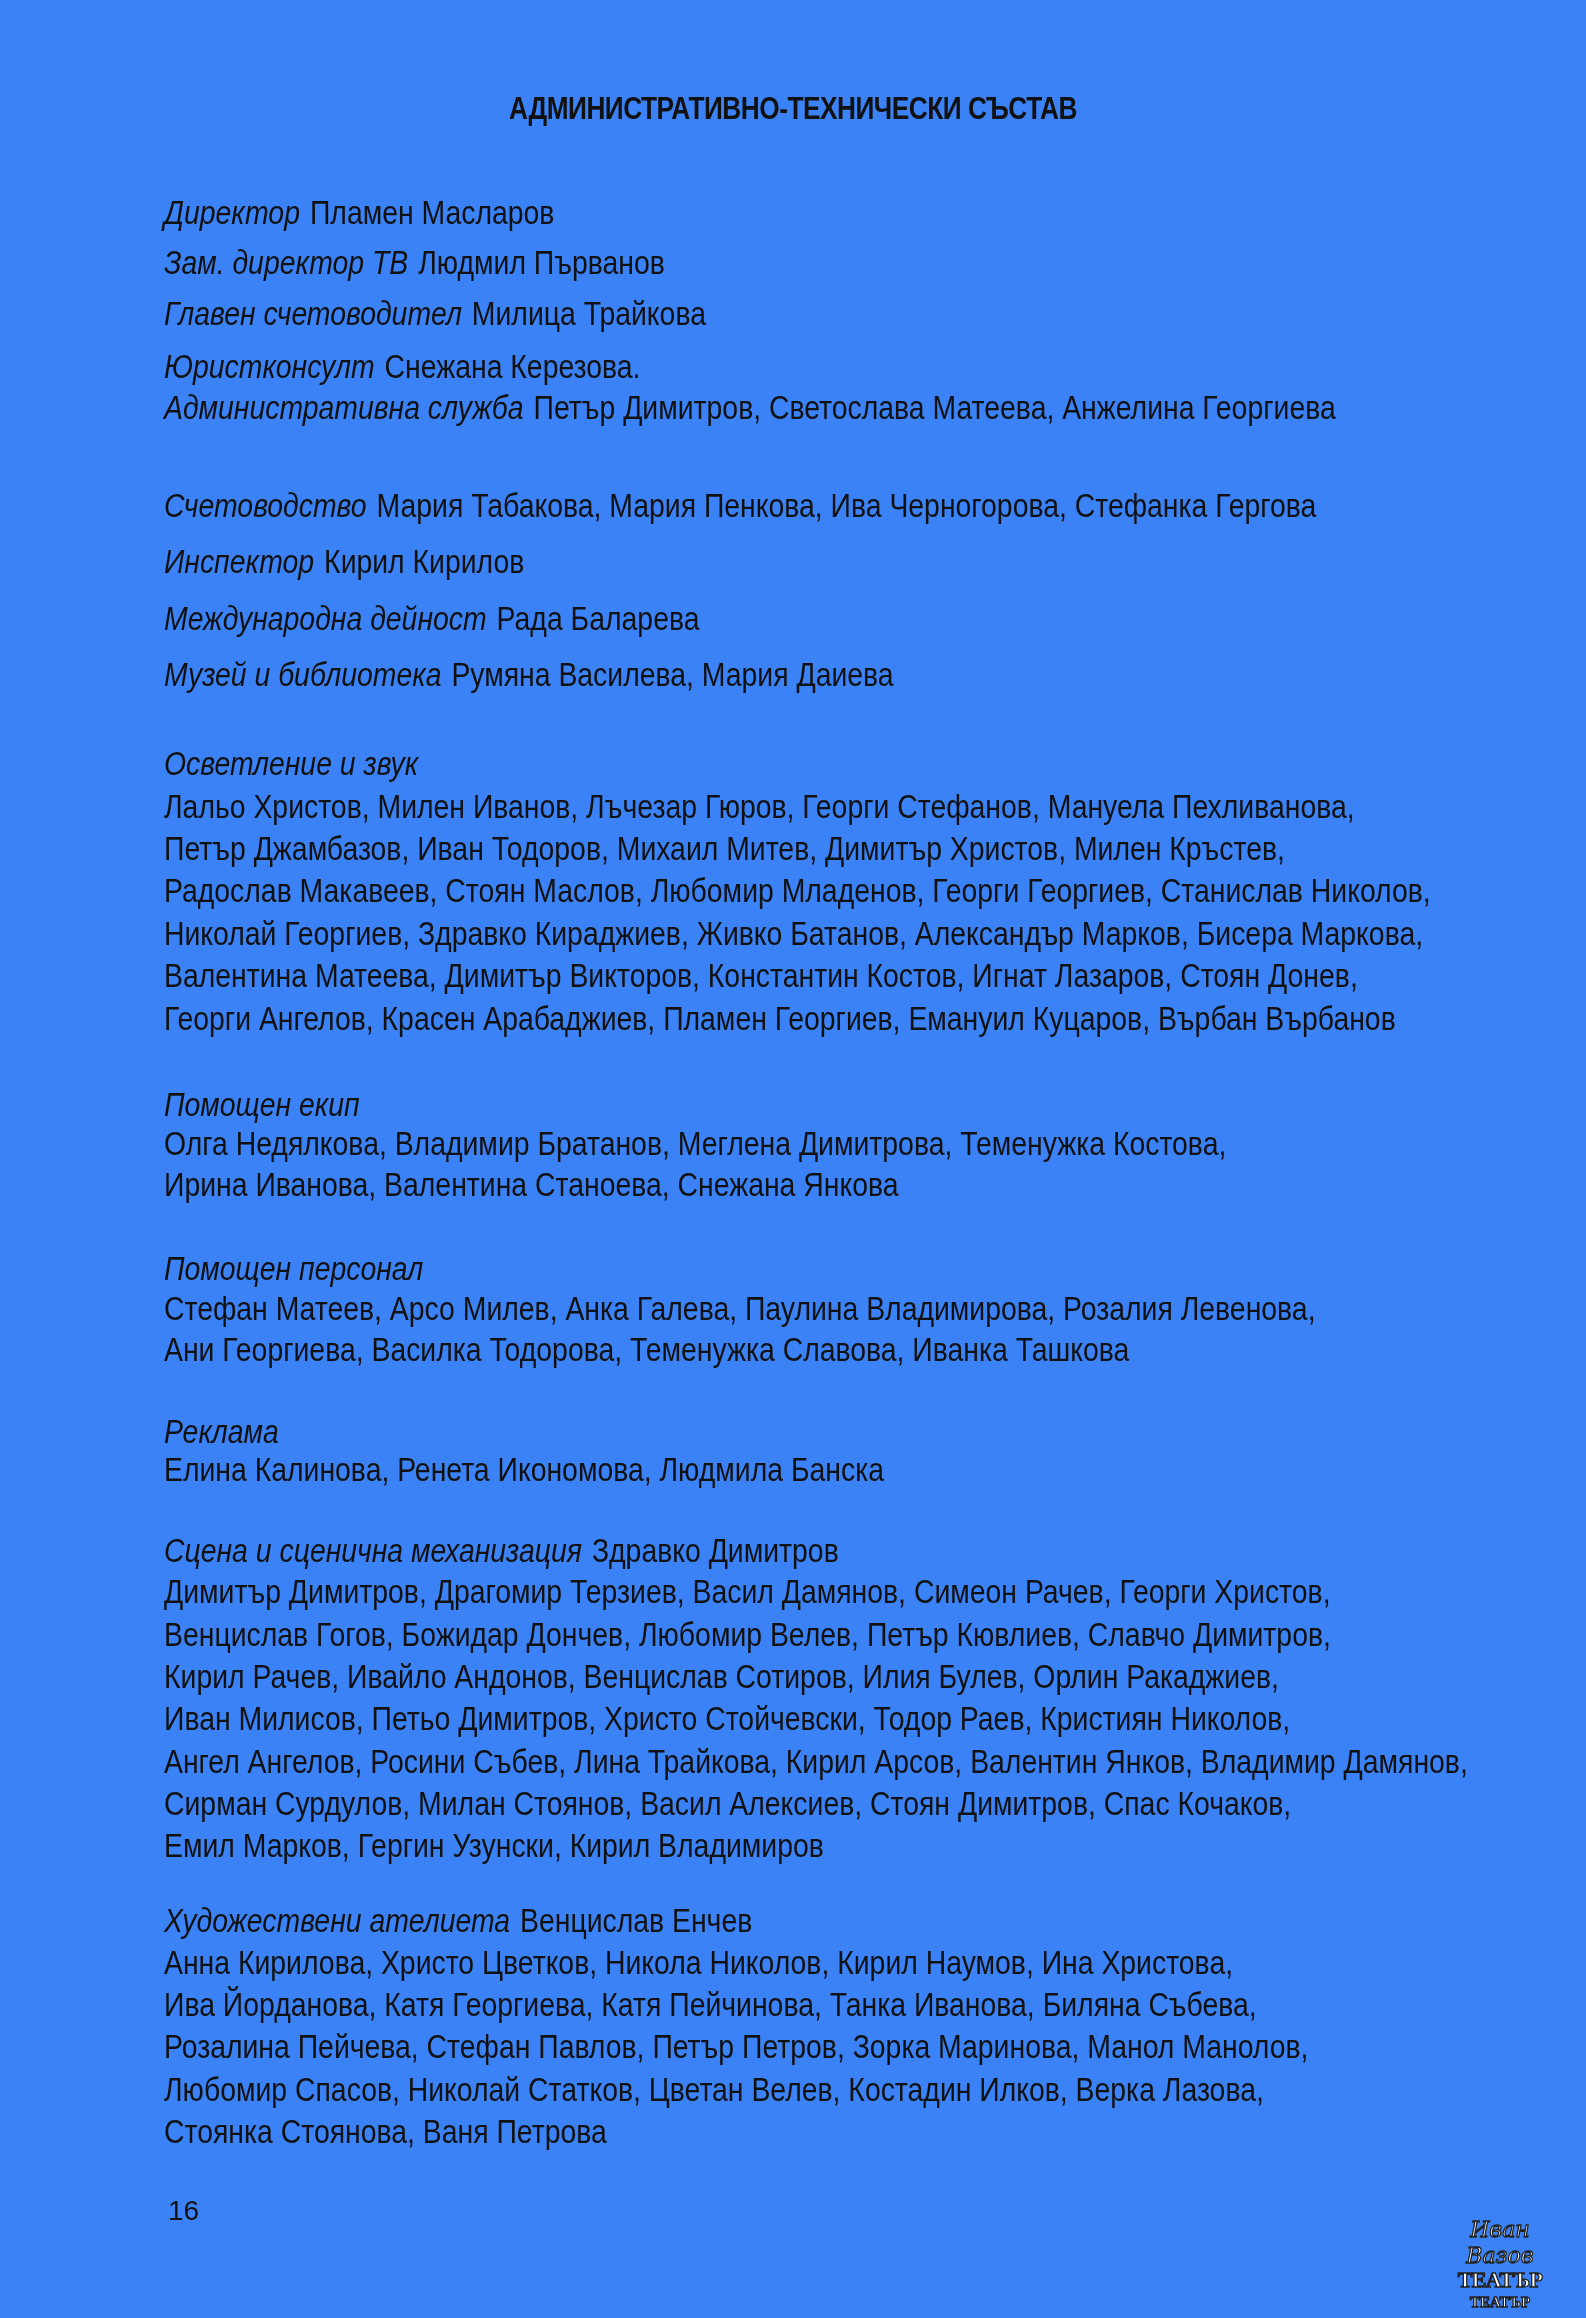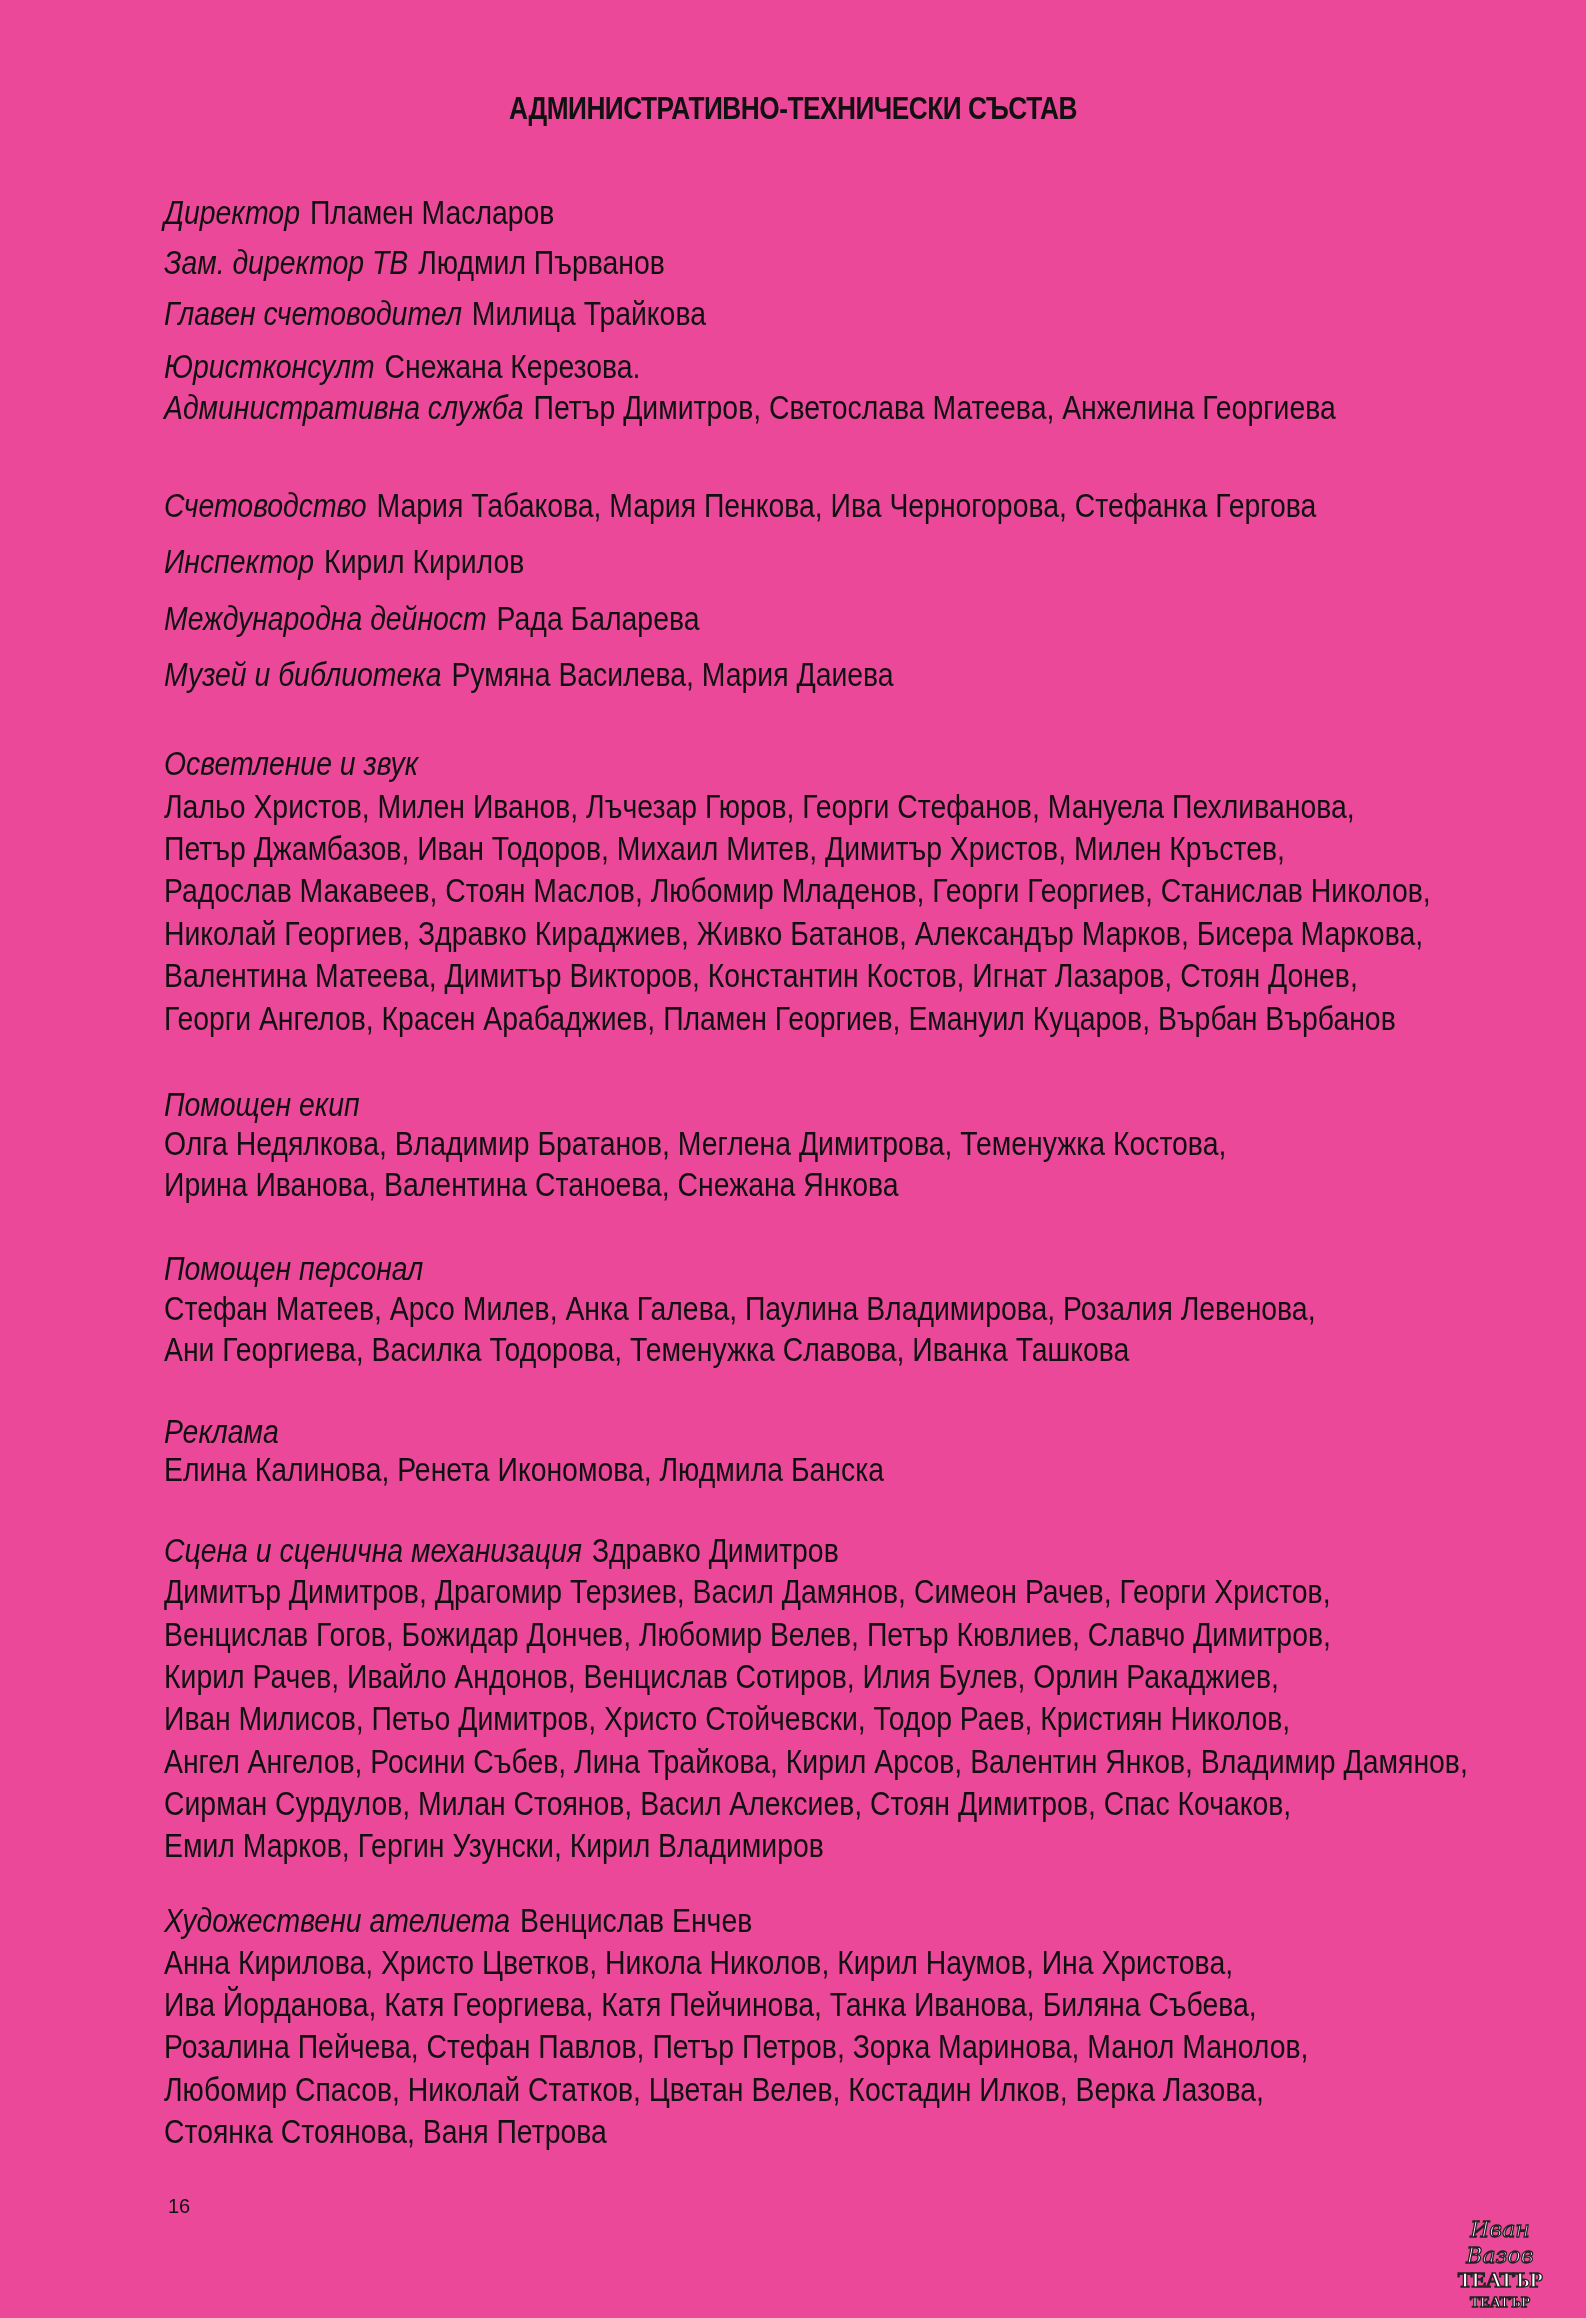--- a/index.html
+++ b/index.html
@@ -1,26 +1,26 @@
 <!DOCTYPE html>
 <html style="font-size:10.3px"><head>
 <meta charset="utf-8">
 <style>
   html, body { margin: 0; padding: 0; background: #ffffff; }
   body { width: 1586px; height: 2319px; position: relative; overflow: hidden;
          font-family: "Liberation Sans", "DejaVu Sans", sans-serif; color: #111111; }
-  .page { position: absolute; left: 0; top: 0; width: 1586px; height: 2319px; background: #ec4899; }
+  .page { position: absolute; left: 0; top: 0; width: 1586px; height: 2319px; background: #3b82f6; }
   .title { position: absolute; left: 0; width: 1586px; top: 90px; text-align: center;
            font-weight: bold; font-size: 32px; letter-spacing: -0.6px;
            transform: scaleX(0.82); transform-origin: center; }
   .line { position: absolute; left: 164px; white-space: nowrap; font-size: 33px;
           line-height: 39px; transform: scaleX(0.86); transform-origin: left center; }
   .role { font-style: italic; }
   .sep { display: inline-block; width: 11.6px; }
-  .pagenum { position: absolute; left: 168px; top: 2195px; font-size: 20px; }
+  .pagenum { position: absolute; left: 168px; top: 2195px; font-size: 28px; }
   .logo { position: absolute; left: 1447px; top: 2217px; width: 106px; height: 77px; }
   .logo .sig { font-family: "DejaVu Serif", serif; font-style: italic; font-size: 22px;
                text-align: center; color: #fff; -webkit-text-stroke: 1.3px #222; line-height: 26px; }
   .logo .l1, .logo .l2 { font-family: "Liberation Serif", serif; font-weight: bold; text-align: center;
                color: #fff; -webkit-text-stroke: 1.3px #222; line-height: 22px; }
   .logo .l1 { font-size: 22px; letter-spacing: -0.6px; }
   .logo .l2 { font-size: 15px; }
 </style>
 </head>
 <body>

